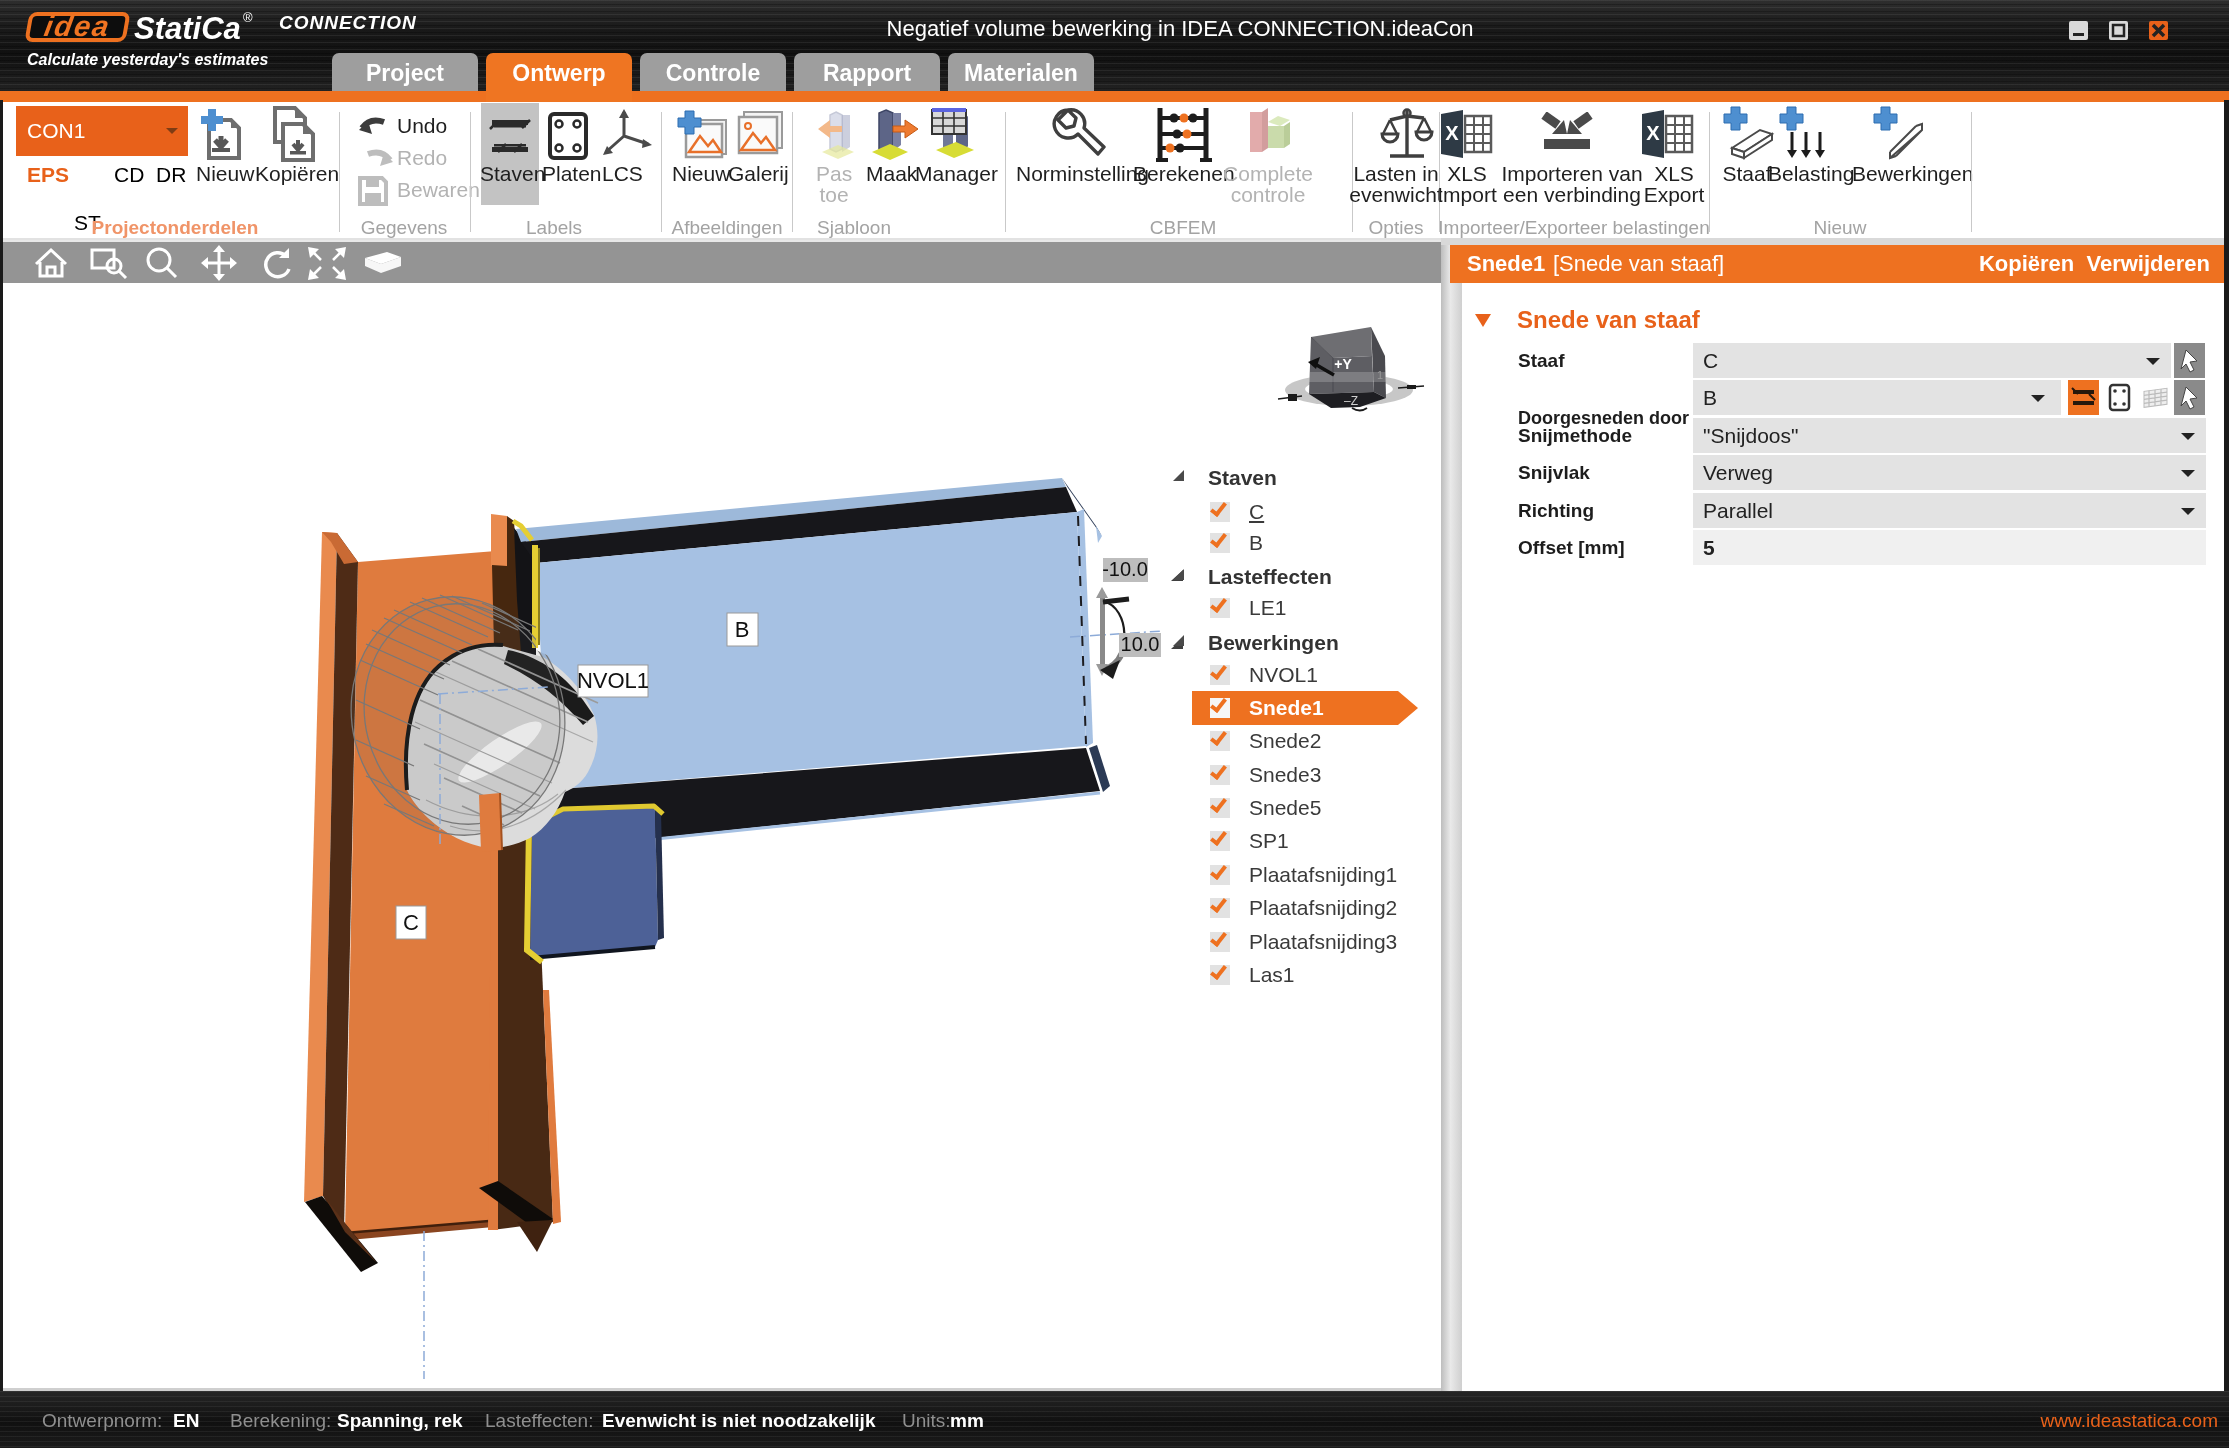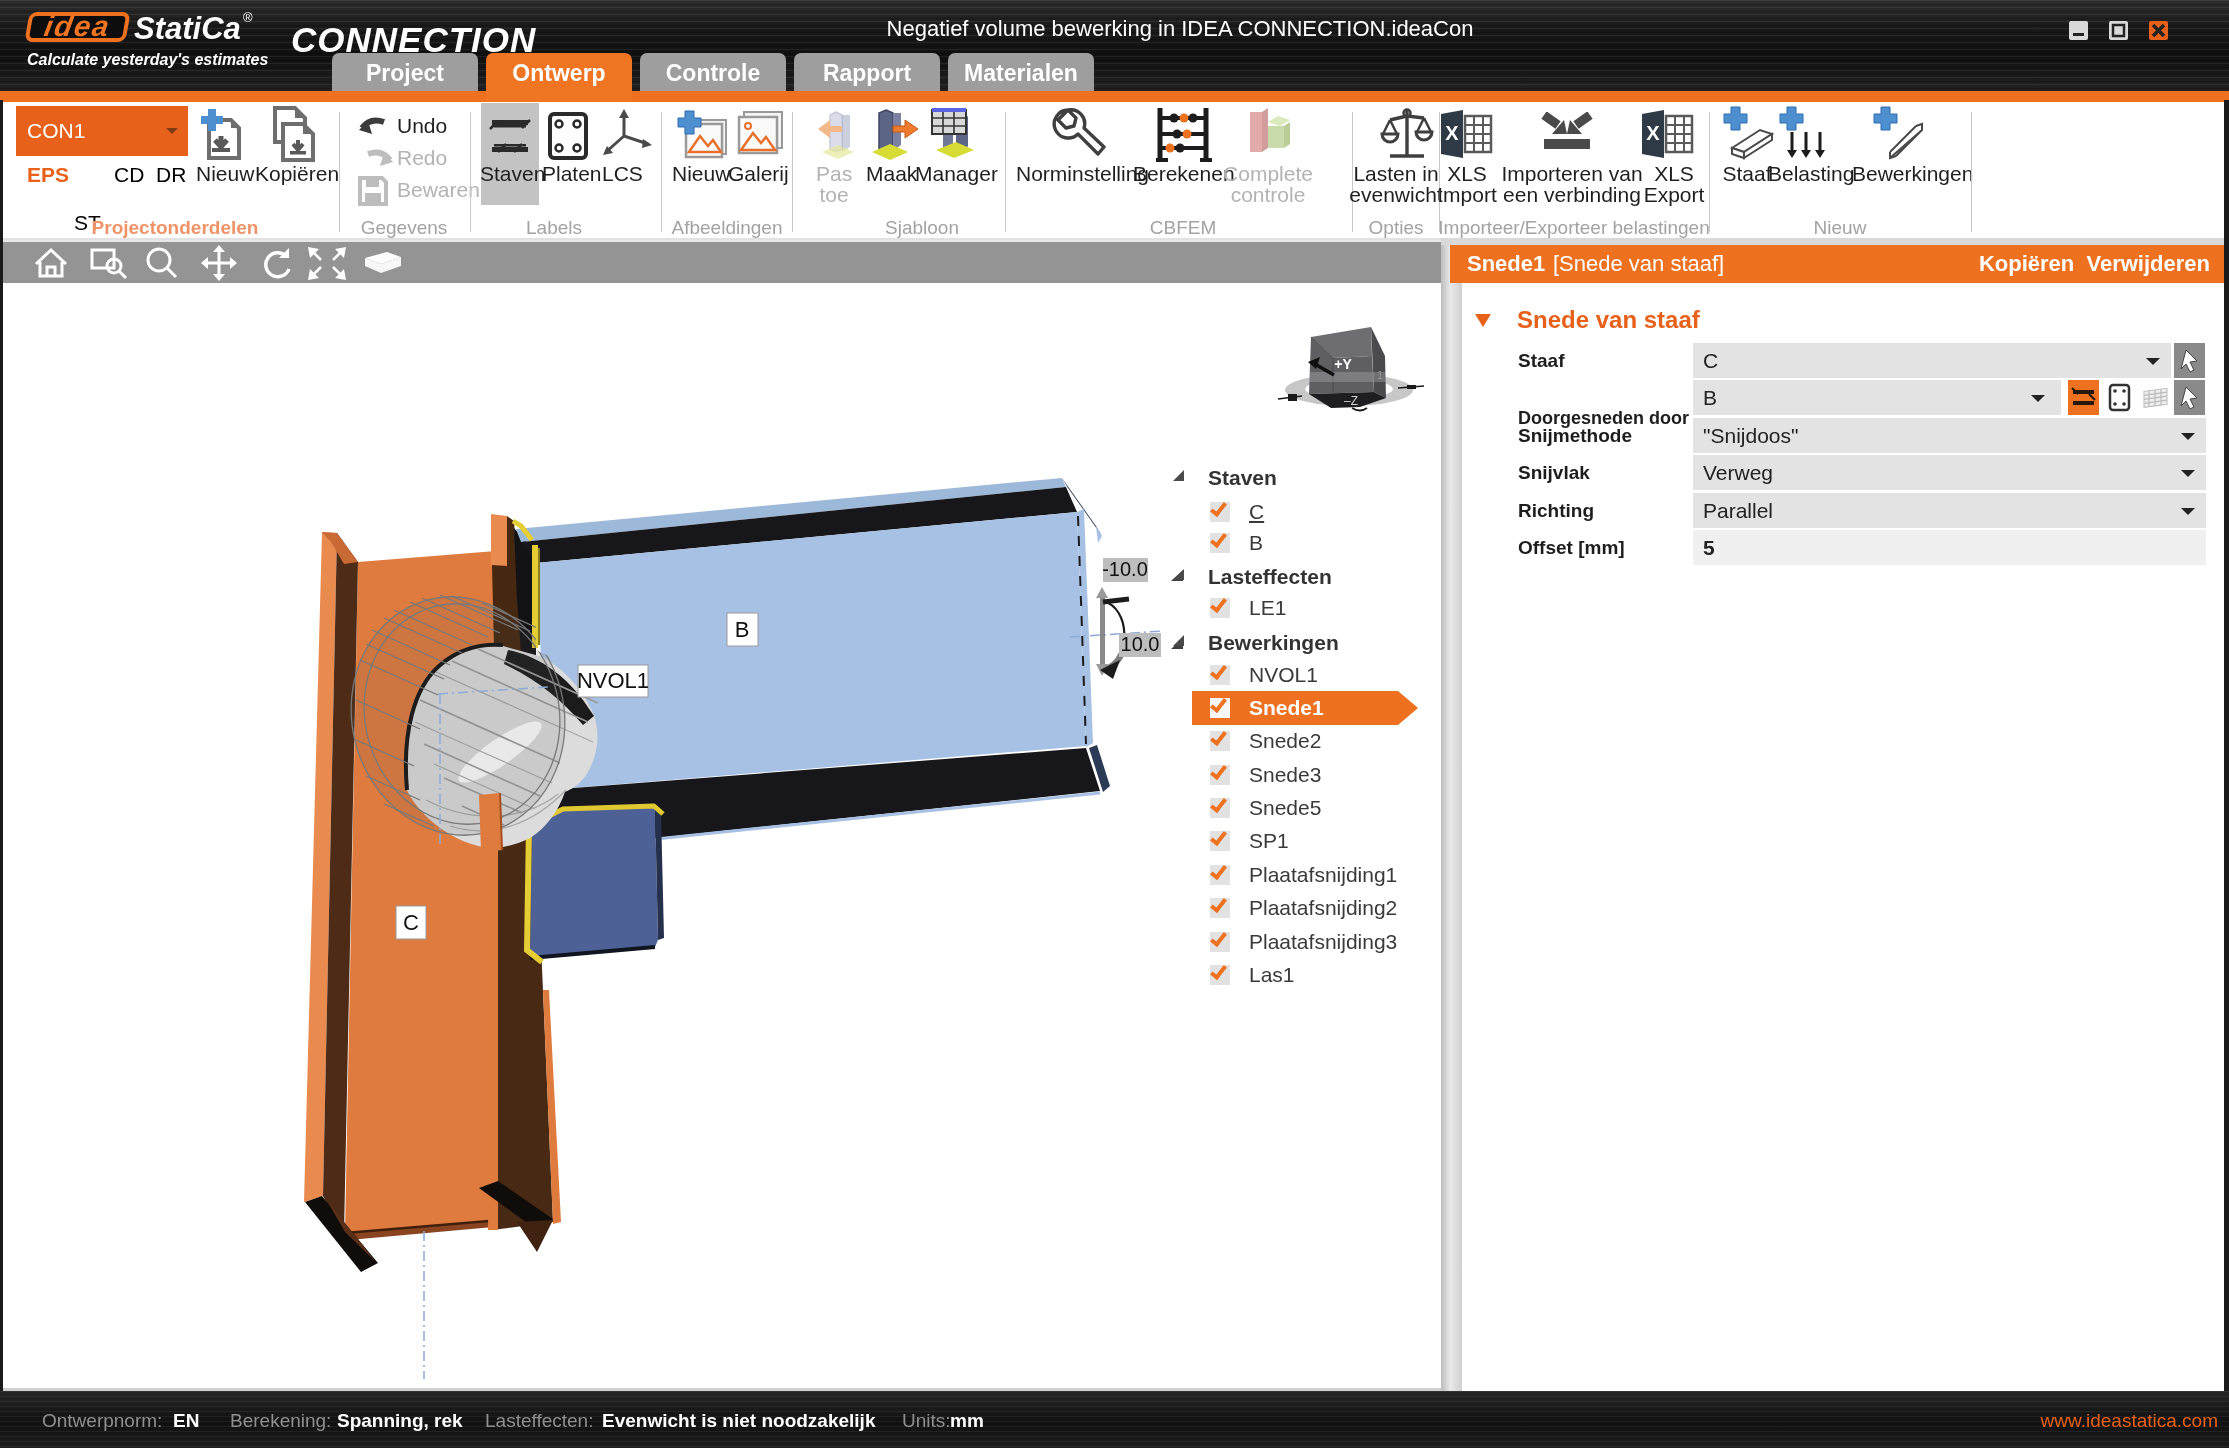--- a/index.html
+++ b/index.html
@@ -12,21 +12,21 @@
       repeating-linear-gradient(180deg, rgba(255,255,255,0.07) 0 1px, rgba(0,0,0,0) 1px 4px, rgba(0,0,0,0.25) 4px 5px, rgba(0,0,0,0) 5px 7px),
       linear-gradient(180deg,#2e2e2e 0%,#1a1a1a 30%,#101010 60%,#222 100%);
   }
   #orangebar { left:0; top:91px; width:2229px; height:11px; background:#ee7120; }
   #logo { left:27px; top:12px; width:101px; height:30px; border:4px solid #ee7120; border-radius:8px;
      background:#0d0d0d; color:#f07422; font-style:italic; font-weight:bold; font-size:29px;
      text-align:center; line-height:20px; letter-spacing:2px; transform:skewX(-10deg); }
   .wit { color:#fff; font-style:italic; font-weight:bold; }
   #statica { left:134px; top:11px; font-size:31px; }
   #reg1 { left:243px; top:10px; font-size:13px; color:#fff; }
-  #conn { left:279px; top:20px; font-size:35px; letter-spacing:1px;margin-left:12px; }
+  #conn { left:279px; top:12px; font-size:19px; letter-spacing:1px; }
   #tagline { left:27px; top:51px; font-size:16px;text-align:right; }
   #wintitle { left:760px; top:16px; width:840px; text-align:center; color:#fff; font-size:22px; white-space:nowrap; }
   .winbtn { top:21px; width:19px; height:19px; background:#d9d9d9; border-radius:2px; color:#222;
      text-align:center; font-weight:bold; }
   
   .tab { top:53px; width:146px; height:38px; background:#9e9e9e; border-radius:7px 7px 0 0;
      color:#fff; font-weight:bold; font-size:23px; text-align:center; line-height:40px; }
   
   #ribbon { left:0; top:102px; width:2229px; height:138px; background:#fff; border-left:3px solid #1a1a1a; border-right:5px solid #1a1a1a;}
   .sep { top:112px; height:120px; width:1px; background:#c9c9c9; }
@@ -195,21 +195,21 @@
 <div class="abs riblab" style="left:866px;top:163px;">Maak</div>
 <svg class="icon" style="left:926px;top:106px" width="56" height="58" viewBox="0 0 56 58">
   <path d="M36 8 l6 2.5 v30 l-6 2.5 -6 -2.5 v-30 z" fill="#5d6587"></path>
   <path d="M22 16 l5 2 v26 l-5 2.5 -5 -2.5 v-26 z" fill="#707898"></path>
   <path d="M10 44 l20 -8 18 8 -20 8 z" fill="#d7dc35"></path>
   <rect x="6" y="4" width="34" height="24" fill="#d8d8d8" stroke="#333" stroke-width="2"></rect>
   <path d="M6 12 h34 M6 20 h34 M17 4 v24 M28 4 v24" stroke="#333" stroke-width="1.6"></path>
   <rect x="6" y="2" width="34" height="4" fill="#5b64e0"></rect>
 </svg>
 <div class="abs riblab" style="left:915px;top:163px;">Manager</div>
-<div class="abs ribcap" style="left:858px;width:128px;">Sjabloon</div>
+<div class="abs ribcap" style="left:790px;width:128px;">Sjabloon</div>
 <div class="abs sep" style="left:1005px;"></div>
 
 <svg class="icon" style="left:1046px;top:104px" width="60" height="60" viewBox="0 0 60 60">
   <path d="M22 6 a14 14 0 1 0 10 24 l20 20 6 -7 -20 -19 a14 14 0 0 0 -16 -18 l8 8 -2 8 -8 2 -8 -8 z" fill="none" stroke="#3f3f3f" stroke-width="3.4" stroke-linejoin="round"></path>
 </svg>
 <div class="abs riblab" style="left:1016px;top:163px;width:120px;">Norminstelling</div>
 <svg class="icon" style="left:1152px;top:104px" width="62" height="60" viewBox="0 0 62 60">
   <path d="M8 4 v52 M54 4 v52" stroke="#1c1c1c" stroke-width="5"></path>
   <path d="M4 56 h12 M48 56 h12" stroke="#1c1c1c" stroke-width="4"></path>
   <path d="M8 14 h46 M8 30 h46 M8 44 h46" stroke="#1c1c1c" stroke-width="4"></path>

